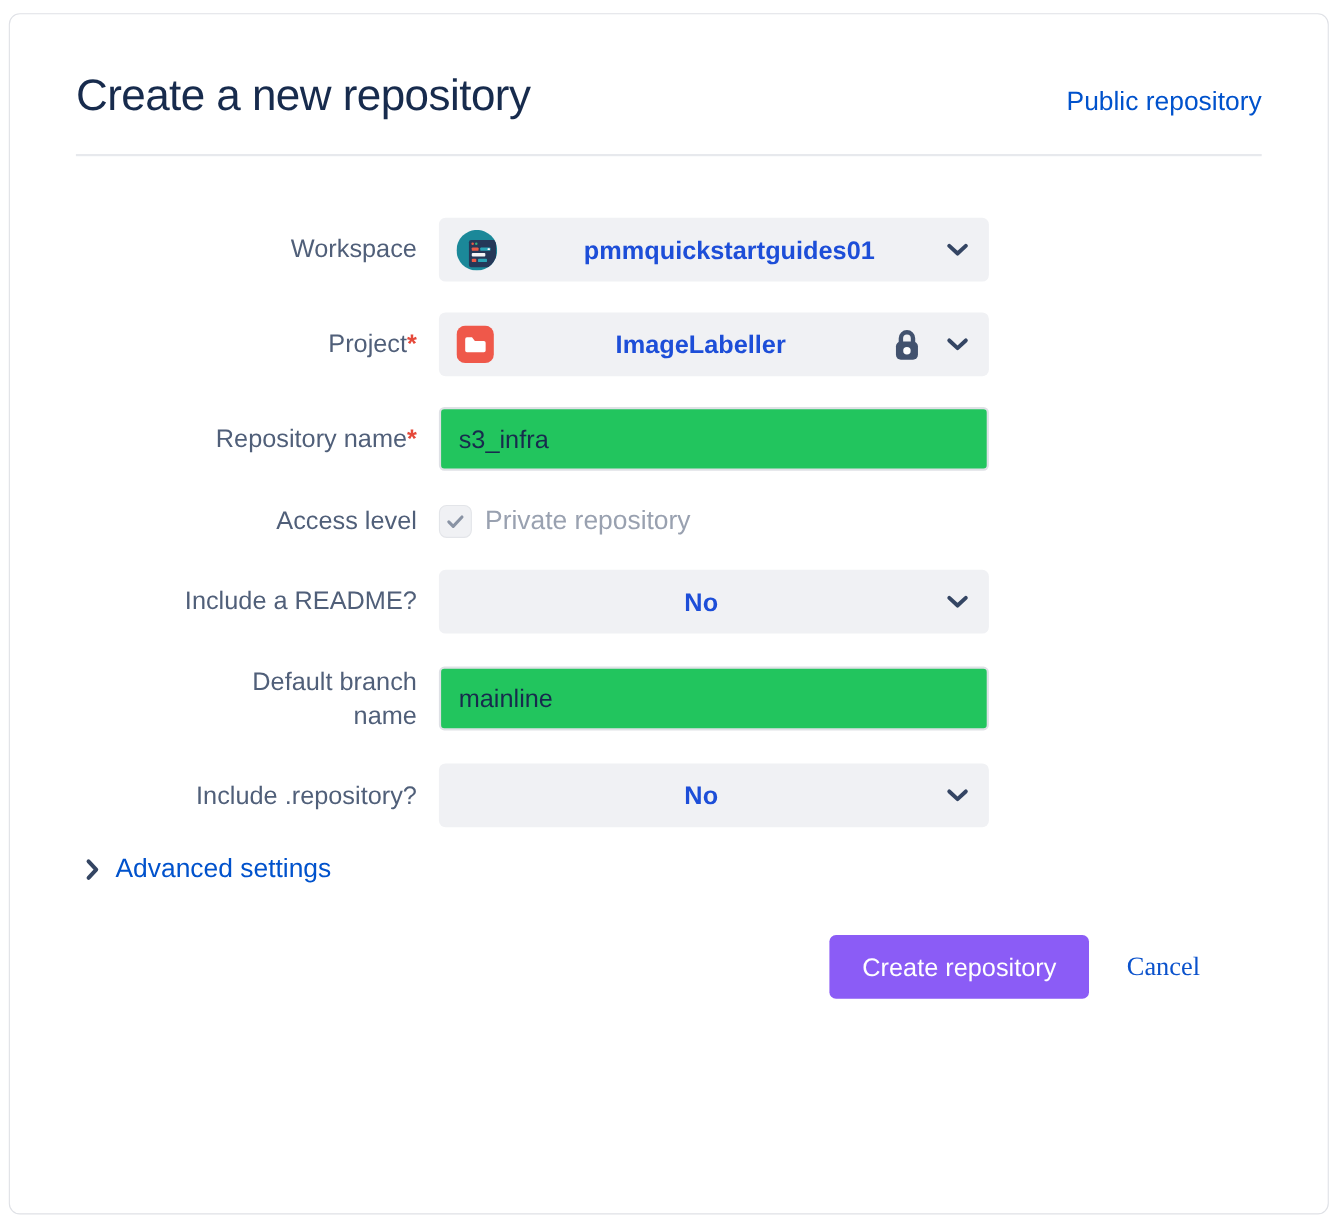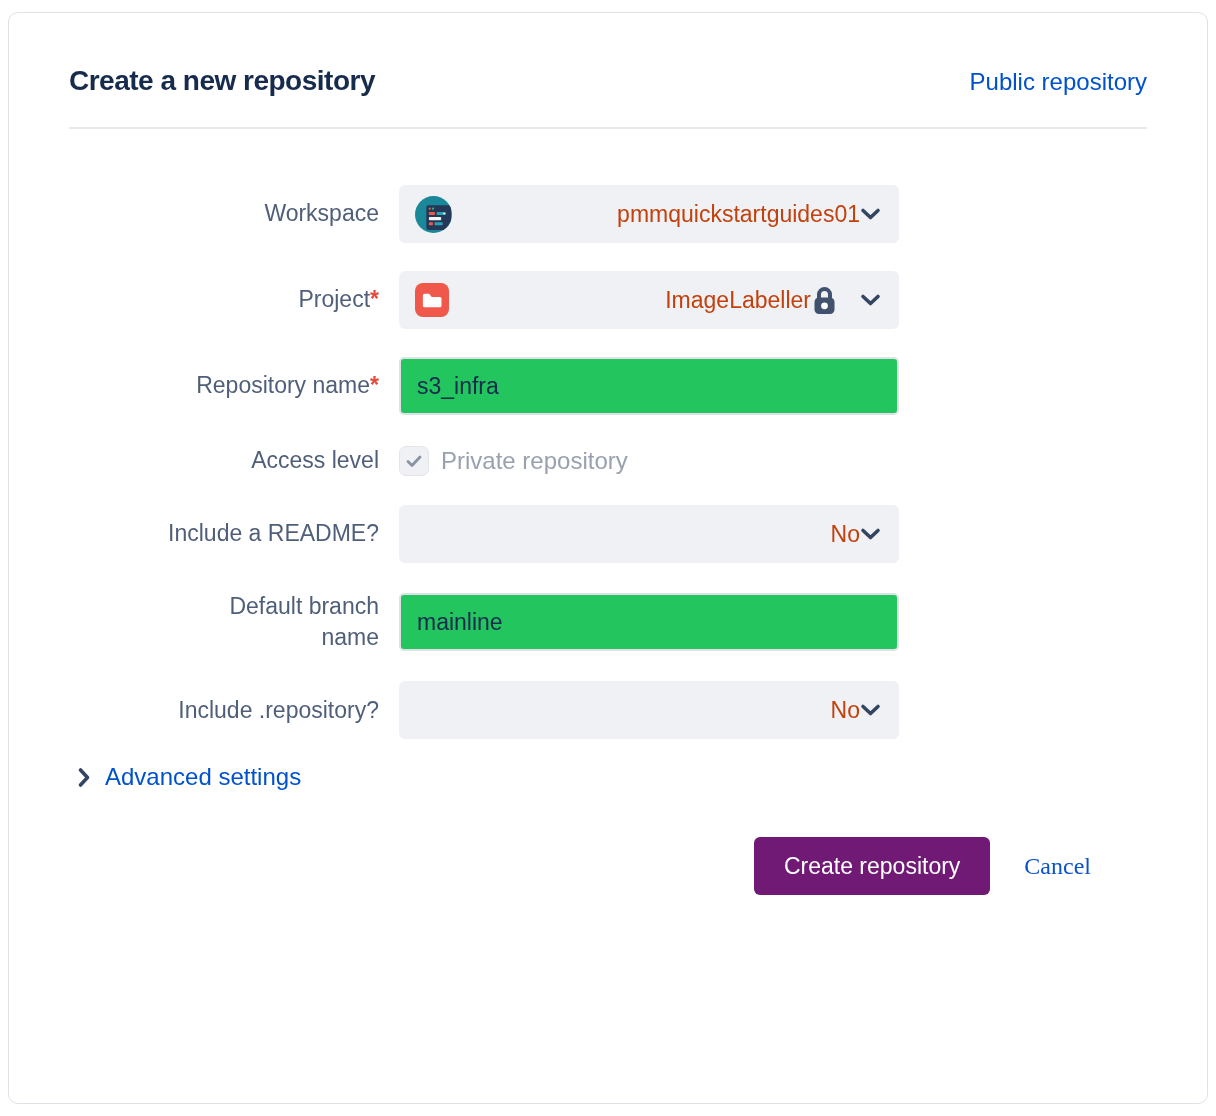--- a/index.html
+++ b/index.html
@@ -7,21 +7,21 @@
   .card {
     width: 1200px; min-height: 1092px;
     margin: 12px auto 12px auto;
     background: #ffffff;
     border: 1.5px solid #DFE1E6;
     border-radius: 10px;
     padding: 52px 60px 64px 60px;
   }
   
   .hdr { display: flex; align-items: baseline; justify-content: space-between; }
-  .title { font-size: 28px; font-weight: 700; color: #172B4D; letter-spacing: -0.5px; margin: 0; }
+  .title { font-size: 40px; font-weight: 400; color: #172B4D; letter-spacing: -0.5px; margin: 0; }
   .import-link { font-size: 24px; color: #0052CC; text-decoration: none; cursor: pointer; }
   .divider { border: none; border-top: 2px solid #E7E9ED; margin: 30px 0 0 0; }
 
   
   .form { margin-top: 56px; }
   .row { display: flex; align-items: center; margin-bottom: 28px; }
   .row.align-top { align-items: flex-start; }
   .lbl-col { width: 310px; flex: 0 0 310px; text-align: right; padding-right: 0; }
   .fld-col { margin-left: 20px; width: 500px; flex: 0 0 500px; }
   .fld-col.wide { width: 680px; flex: 0 0 680px; }
@@ -32,21 +32,21 @@
   
   .select {
     height: 58px; width: 100%;
     background: #F0F1F4;
     border: none; border-radius: 6px;
     display: flex; align-items: center;
     padding: 0 18px 0 16px;
     cursor: pointer;
     font-size: 23px; color: #172B4D;
   }
-  .select .sel-text { flex: 1; text-align: right; color: #c2410c; }
+  .select .sel-text { flex: 1; text-align: center; color: #1d4ed8; font-weight: bold; }
   .select .sel-text.pad { margin-left: 14px; }
   .chev { flex: 0 0 auto; display: inline-flex; }
 
   
   .text-input {
     height: 58px; width: 100%;
     background: #22c55e;
     border: 2px solid #DFE1E6;
     border-radius: 5px;
     padding: 0 16px;
@@ -72,21 +72,21 @@
     max-width: 672px;
   }
 
   
   .advanced { display: flex; align-items: center; margin: 24px 0 0 8px; cursor: pointer; }
   .advanced .adv-label { margin-left: 14px; font-size: 24px; color: #0052CC; text-align: center; }
 
   
   .footer { display: flex; justify-content: flex-end; align-items: center; margin-top: 46px; padding-right: 56px; }
   .btn-primary {
-    background: #701a75;
+    background: #8b5cf6;
     color: #ffffff;
     border: none; border-radius: 6px;
     height: 58px; padding: 0 30px;
     font-size: 23px; font-family: "Liberation Sans", sans-serif;
     cursor: pointer;
   }
   .btn-cancel {
     background: none; border: none;
     color: #0B52CC; font-size: 24px;
     margin-left: 34px; cursor: pointer;

